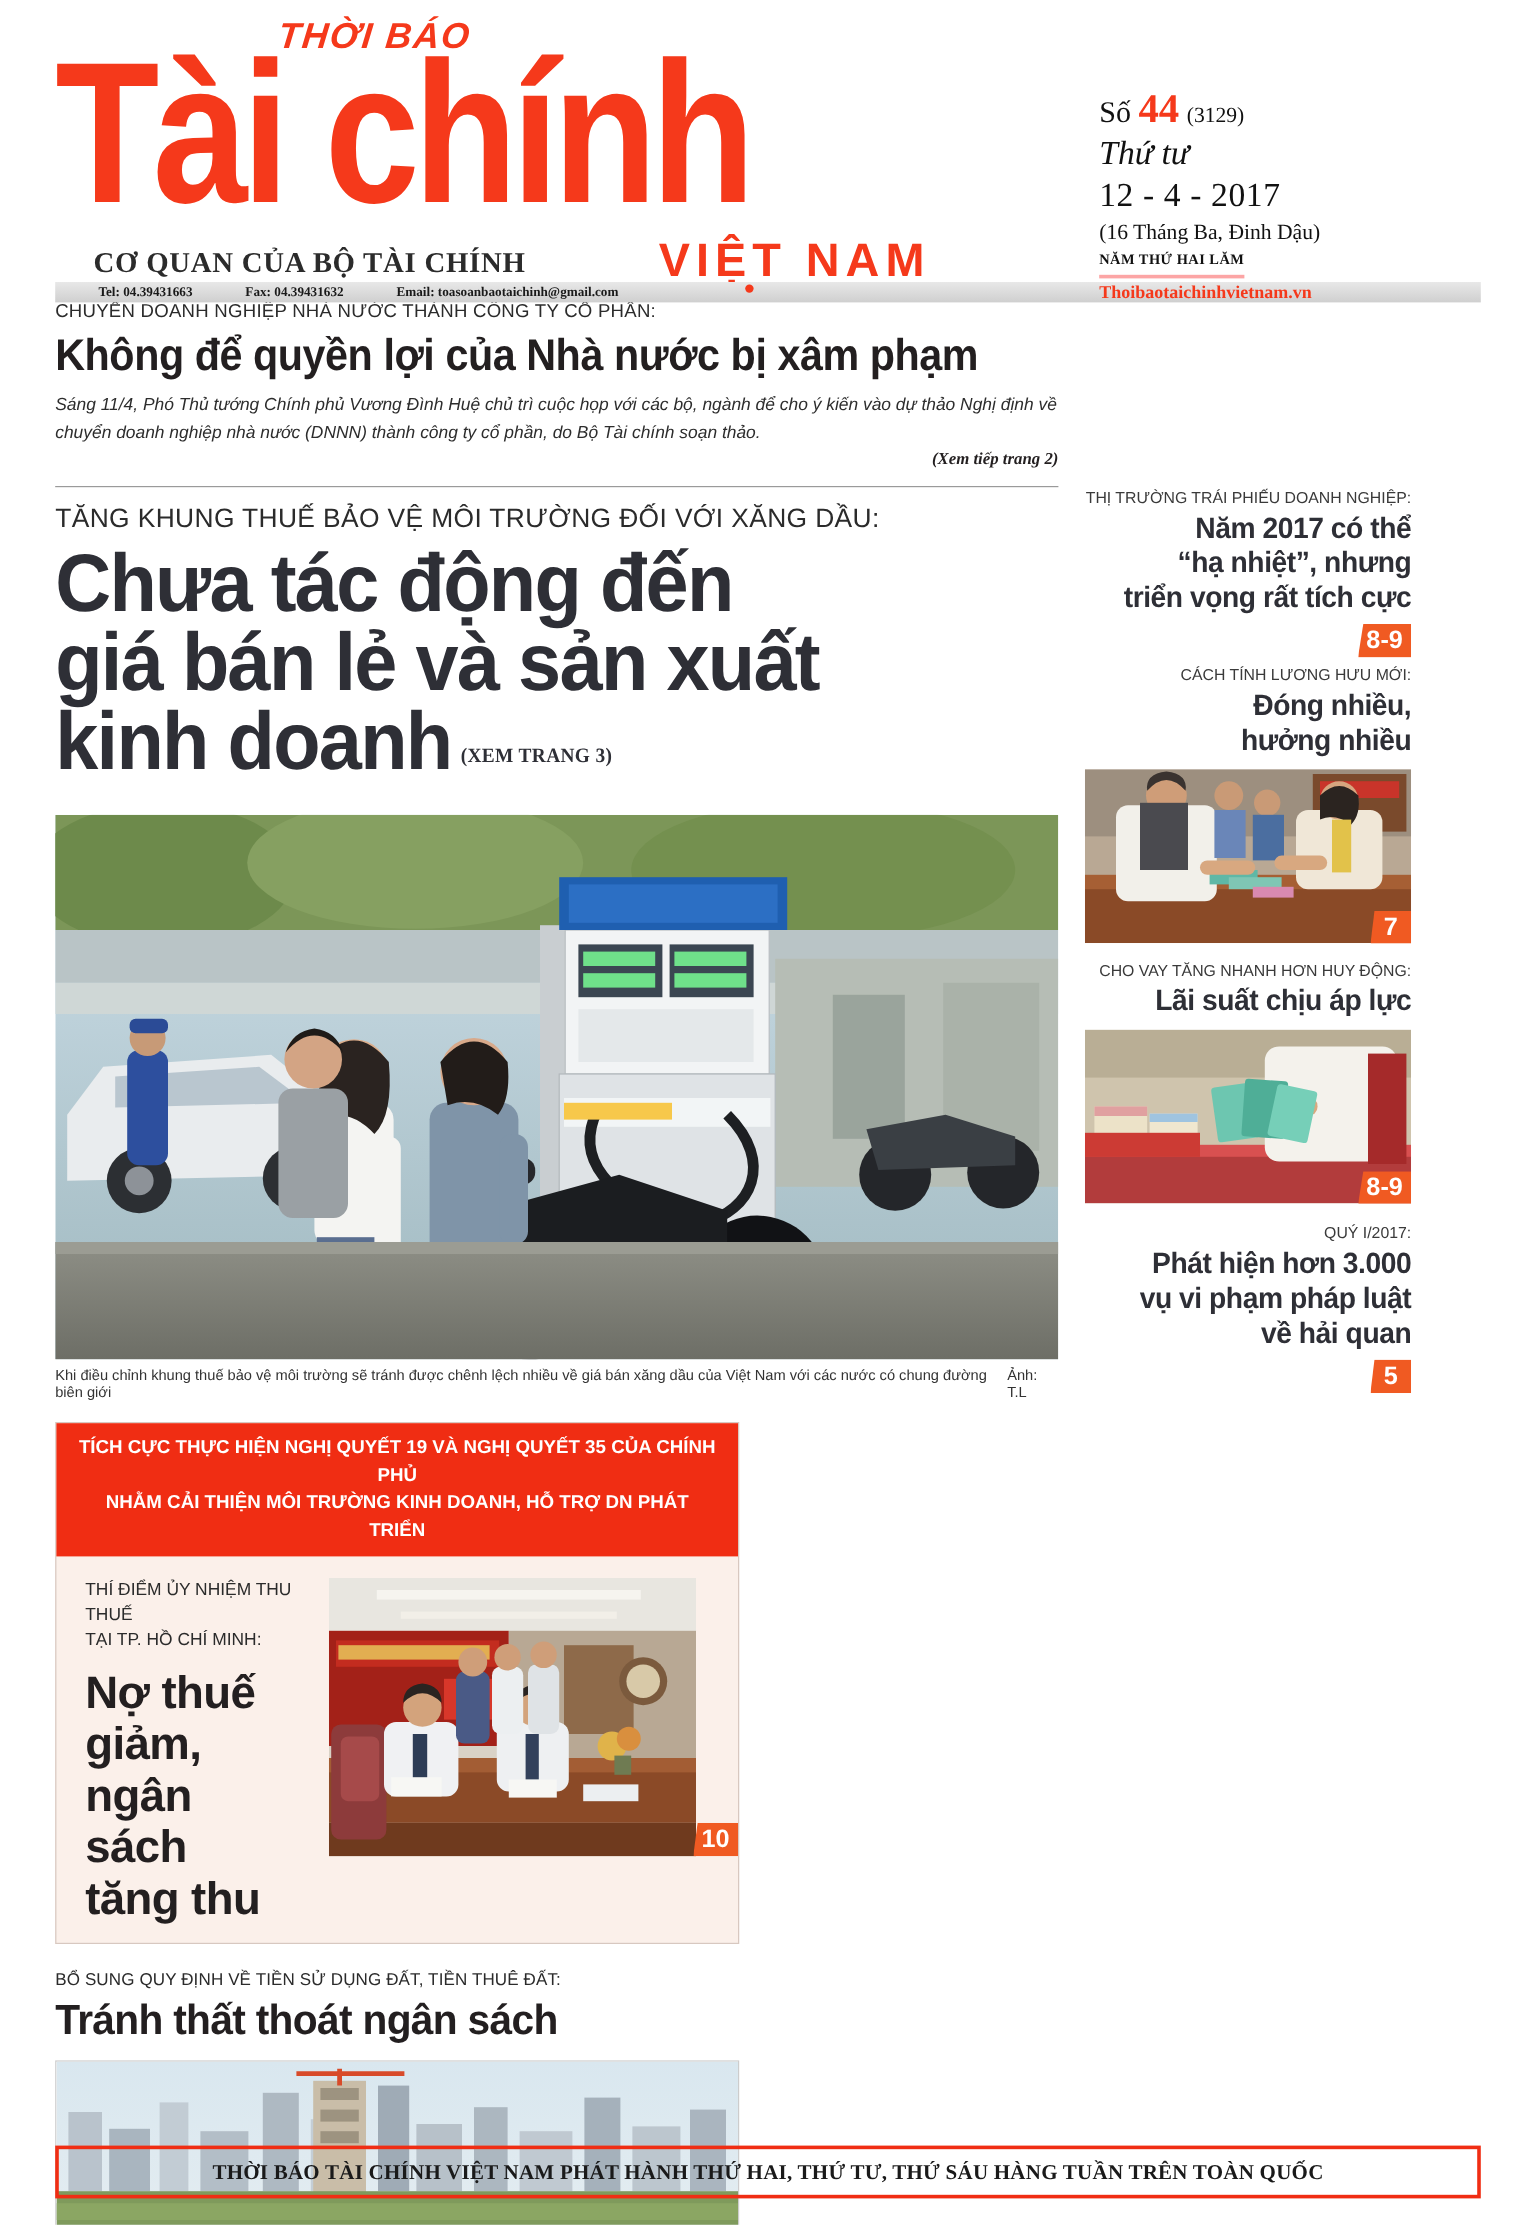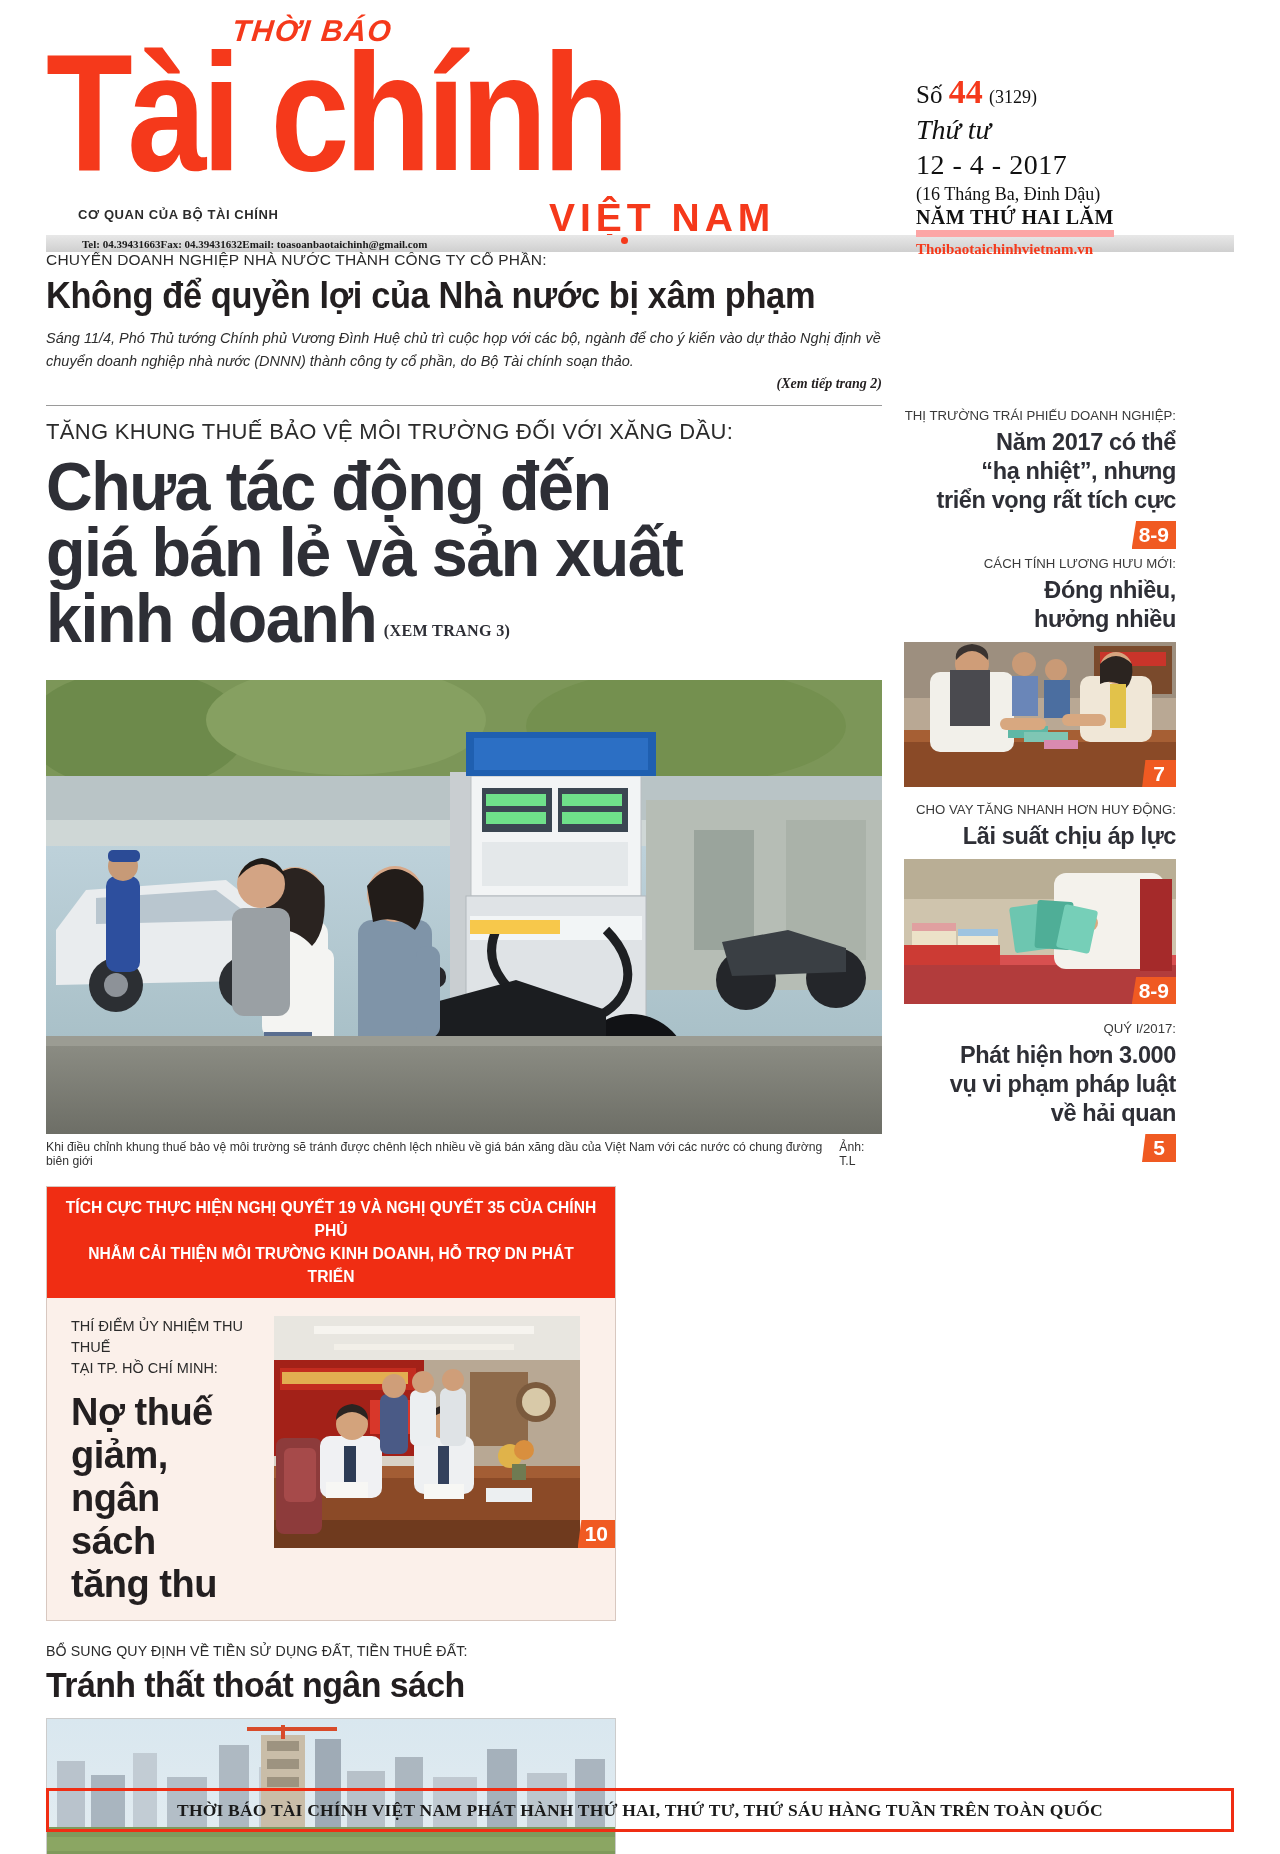--- a/index.html
+++ b/index.html
@@ -29,44 +29,45 @@
     font-family: "Liberation Sans", sans-serif;
     transform: scaleY(1.18); transform-origin: left top;
   }
   .logo-vn {
     position: absolute; left: 503px; top: 196px;
     font-size: 39px; font-weight: 700; letter-spacing: 5px;
     color: #f5391b;
   }
   .logo-sub {
     position: absolute; left: 32px; top: 207px;
-    font-size: 13px; font-weight: 600; letter-spacing: .6px;
+    font-size: 24px; font-weight: 600; letter-spacing: .6px;
     color: #2b2b2b;
+    font-family: Liberation Serif, serif;
   }
   .contactbar {
     position: absolute; left: 0px; top: 235px; width: 1188px; height: 17px;
     background: linear-gradient(to bottom,#e8e8e8,#cfcfcf);
-    display: flex; align-items: center; padding-left: 36px;
+    display: flex; align-items: center; gap: 44px; padding-left: 36px;
     font-size: 11px; font-weight: 700; color: #1a1a1a;
     font-family: "Liberation Serif", serif;
   }
   .dot-red { position: absolute; left: 575px; top: 237px; width: 7px; height: 7px; background: #f5391b; border-radius: 50%; }
 
   .issue-block {
     position: absolute; right: 46px; top: 76px; width: 272px;
     text-align: left; font-family: "Liberation Serif", serif; color: #111;
   }
   .issue-no { font-size: 25px; line-height: 31px; }
   .issue-no b { font-size: 34px; font-weight: 700; color: #f5391b; }
   .issue-no .paren { font-size: 18px; }
   .issue-day { font-size: 28px; font-style: italic; line-height: 34px; }
   .issue-date { font-size: 28px; line-height: 35px; letter-spacing: .5px; }
   .issue-lunar { font-size: 18px; line-height: 24px; }
-  .issue-year { font-size: 20px; font-weight: 700; line-height: 23px; letter-spacing: .4px;
-    border-bottom: 7px solid #fca5a5; display: inline-block; padding-bottom: 1px; }
+  .issue-year { font-size: 12px; font-weight: 700; line-height: 23px; letter-spacing: .4px;
+    border-bottom: 3px solid #fca5a5; display: inline-block; padding-bottom: 1px; }
   .issue-web { font-size: 15px; font-weight: 700; color: #f5391b; margin-top: 4px; }
 
   
   .body-wrap { display: flex; gap: 22px; margin-top: 16px; align-items: flex-end; }
   .col-main { width: 836px; }
   .col-side { width: 272px; }
   .divider { border-top: 1px solid #9a9a9a; margin: 13px 0 0; }
 
   
   .eyebrow {

